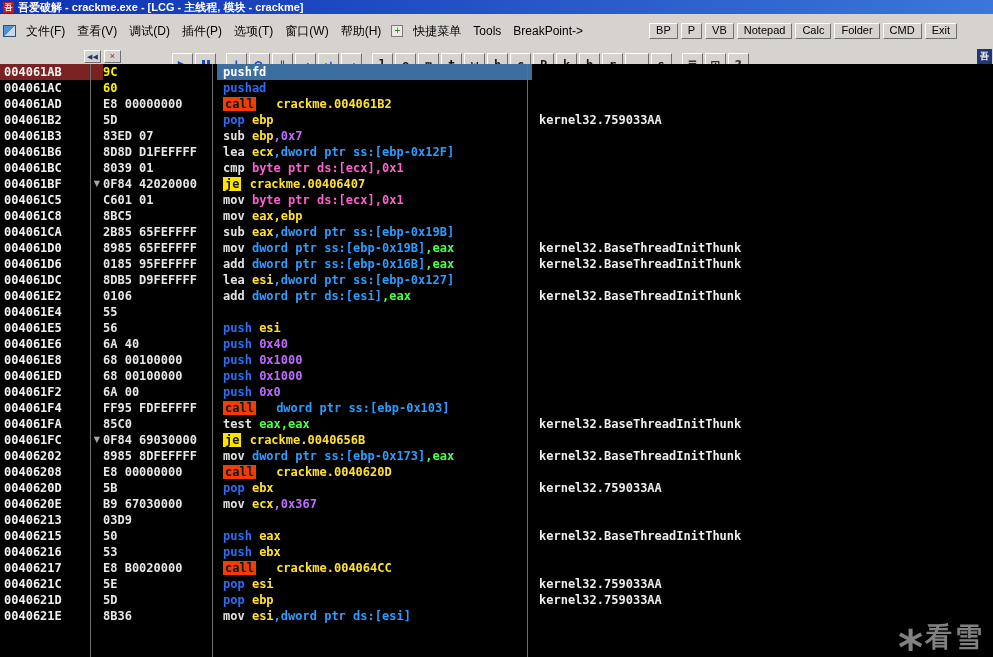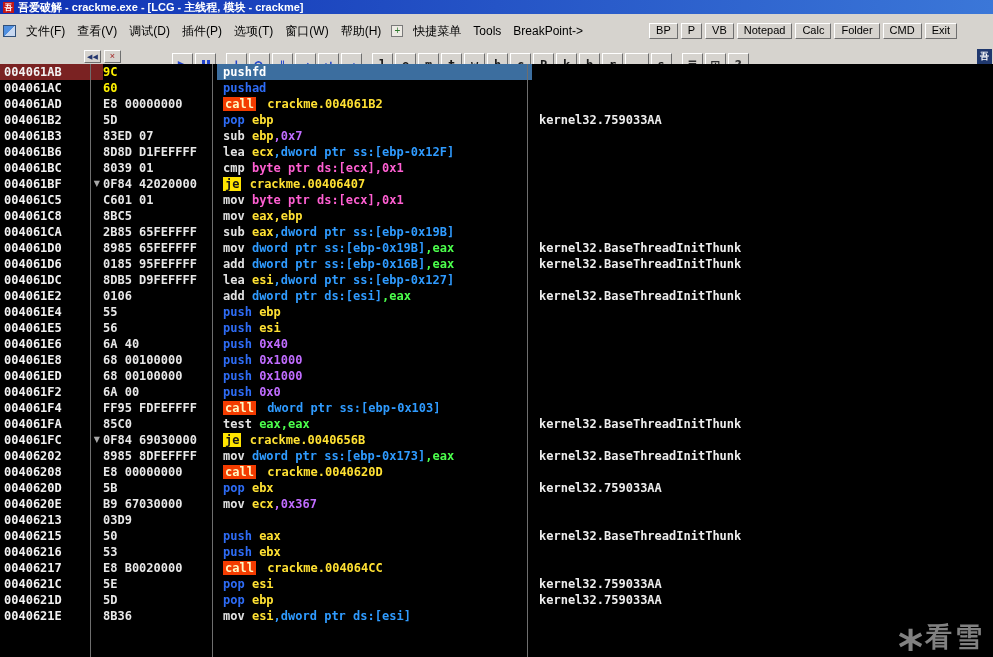--- a/index.html
+++ b/index.html
@@ -59,21 +59,21 @@
 
   .seg-mn{color:var(--mn,#E2E2E2)}
   .seg-pm{color:var(--pm,#2E6CF6)}
   .seg-mem{color:var(--mem,#2F9BFF)}
   .seg-reg{color:var(--reg,#FFE133)}
   .seg-sym{color:var(--sym,#FFE133)}
   .seg-num{color:var(--num,#C06CFF)}
   .seg-pink{color:var(--pink,#FF5FD2)}
   .seg-grn{color:var(--grn,#4CFF4C)}
   .seg-selw{color:#FFFFFF}
-  .seg-callbg{background:var(--call-bg,#F43C00);color:#fef9c3;padding:0 2px;margin-right:4px}
+  .seg-callbg{background:var(--call-bg,#F43C00);color:#0f172a;padding:0 2px;margin-right:13px}
   .seg-jebg{background:var(--je-bg,#FFE400);color:#151515;padding:0 2px;margin-right:1px}
 
   
   .watermark{position:absolute;right:8px;bottom:2px;display:flex;align-items:center;gap:2px;color:var(--watermark,#8F8F8F);opacity:.9}
   .wm-icon{font-size:48px;line-height:20px;position:relative;top:10px;font-family:"DejaVu Sans",sans-serif}
   .wm-text{font-size:27px;font-weight:bold;letter-spacing:3px}
 </style>
 </head>
 <body>
 
@@ -175,21 +175,21 @@
         <div class="drow"><div class="c-addr">004061B6</div><div class="c-bytes">8D8D D1FEFFFF</div><div class="c-ins"><span class="seg-mn">lea </span><span class="seg-reg">ecx</span><span class="seg-mem">,dword ptr ss:[ebp-0x12F]</span></div><div class="c-cmt"></div></div>
         <div class="drow"><div class="c-addr">004061BC</div><div class="c-bytes">8039 01</div><div class="c-ins"><span class="seg-mn">cmp </span><span class="seg-pink">byte ptr ds:[ecx],0x1</span></div><div class="c-cmt"></div></div>
         <div class="drow"><div class="c-addr">004061BF<span class="jm">▼</span></div><div class="c-bytes">0F84 42020000</div><div class="c-ins"><span class="seg-jebg">je</span><span class="seg-sym"> crackme.00406407</span></div><div class="c-cmt"></div></div>
         <div class="drow"><div class="c-addr">004061C5</div><div class="c-bytes">C601 01</div><div class="c-ins"><span class="seg-mn">mov </span><span class="seg-pink">byte ptr ds:[ecx],0x1</span></div><div class="c-cmt"></div></div>
         <div class="drow"><div class="c-addr">004061C8</div><div class="c-bytes">8BC5</div><div class="c-ins"><span class="seg-mn">mov </span><span class="seg-reg">eax,ebp</span></div><div class="c-cmt"></div></div>
         <div class="drow"><div class="c-addr">004061CA</div><div class="c-bytes">2B85 65FEFFFF</div><div class="c-ins"><span class="seg-mn">sub </span><span class="seg-reg">eax</span><span class="seg-mem">,dword ptr ss:[ebp-0x19B]</span></div><div class="c-cmt"></div></div>
         <div class="drow"><div class="c-addr">004061D0</div><div class="c-bytes">8985 65FEFFFF</div><div class="c-ins"><span class="seg-mn">mov </span><span class="seg-mem">dword ptr ss:[ebp-0x19B]</span><span class="seg-grn">,eax</span></div><div class="c-cmt">kernel32.BaseThreadInitThunk</div></div>
         <div class="drow"><div class="c-addr">004061D6</div><div class="c-bytes">0185 95FEFFFF</div><div class="c-ins"><span class="seg-mn">add </span><span class="seg-mem">dword ptr ss:[ebp-0x16B]</span><span class="seg-grn">,eax</span></div><div class="c-cmt">kernel32.BaseThreadInitThunk</div></div>
         <div class="drow"><div class="c-addr">004061DC</div><div class="c-bytes">8DB5 D9FEFFFF</div><div class="c-ins"><span class="seg-mn">lea </span><span class="seg-reg">esi</span><span class="seg-mem">,dword ptr ss:[ebp-0x127]</span></div><div class="c-cmt"></div></div>
         <div class="drow"><div class="c-addr">004061E2</div><div class="c-bytes">0106</div><div class="c-ins"><span class="seg-mn">add </span><span class="seg-mem">dword ptr ds:[esi]</span><span class="seg-grn">,eax</span></div><div class="c-cmt">kernel32.BaseThreadInitThunk</div></div>
-        <div class="drow"><div class="c-addr">004061E4</div><div class="c-bytes">55</div><div class="c-ins"><span class="seg-pm">push </span><span class="seg-reg">ebp</span></div><div class="c-cmt"></div></div>
+        <div class="drow"><div class="c-addr">004061E4</div><div class="c-bytes">55</div><div class="c-cmt"></div></div>
         <div class="drow"><div class="c-addr">004061E5</div><div class="c-bytes">56</div><div class="c-ins"><span class="seg-pm">push </span><span class="seg-reg">esi</span></div><div class="c-cmt"></div></div>
         <div class="drow"><div class="c-addr">004061E6</div><div class="c-bytes">6A 40</div><div class="c-ins"><span class="seg-pm">push </span><span class="seg-num">0x40</span></div><div class="c-cmt"></div></div>
         <div class="drow"><div class="c-addr">004061E8</div><div class="c-bytes">68 00100000</div><div class="c-ins"><span class="seg-pm">push </span><span class="seg-num">0x1000</span></div><div class="c-cmt"></div></div>
         <div class="drow"><div class="c-addr">004061ED</div><div class="c-bytes">68 00100000</div><div class="c-ins"><span class="seg-pm">push </span><span class="seg-num">0x1000</span></div><div class="c-cmt"></div></div>
         <div class="drow"><div class="c-addr">004061F2</div><div class="c-bytes">6A 00</div><div class="c-ins"><span class="seg-pm">push </span><span class="seg-num">0x0</span></div><div class="c-cmt"></div></div>
         <div class="drow"><div class="c-addr">004061F4</div><div class="c-bytes">FF95 FDFEFFFF</div><div class="c-ins"><span class="seg-callbg">call</span><span class="seg-mem"> dword ptr ss:[ebp-0x103]</span></div><div class="c-cmt"></div></div>
         <div class="drow"><div class="c-addr">004061FA</div><div class="c-bytes">85C0</div><div class="c-ins"><span class="seg-mn">test </span><span class="seg-grn">eax,eax</span></div><div class="c-cmt">kernel32.BaseThreadInitThunk</div></div>
         <div class="drow"><div class="c-addr">004061FC<span class="jm">▼</span></div><div class="c-bytes">0F84 69030000</div><div class="c-ins"><span class="seg-jebg">je</span><span class="seg-sym"> crackme.0040656B</span></div><div class="c-cmt"></div></div>
         <div class="drow"><div class="c-addr">00406202</div><div class="c-bytes">8985 8DFEFFFF</div><div class="c-ins"><span class="seg-mn">mov </span><span class="seg-mem">dword ptr ss:[ebp-0x173]</span><span class="seg-grn">,eax</span></div><div class="c-cmt">kernel32.BaseThreadInitThunk</div></div>
         <div class="drow"><div class="c-addr">00406208</div><div class="c-bytes">E8 00000000</div><div class="c-ins"><span class="seg-callbg">call</span><span class="seg-sym"> crackme.0040620D</span></div><div class="c-cmt"></div></div>

